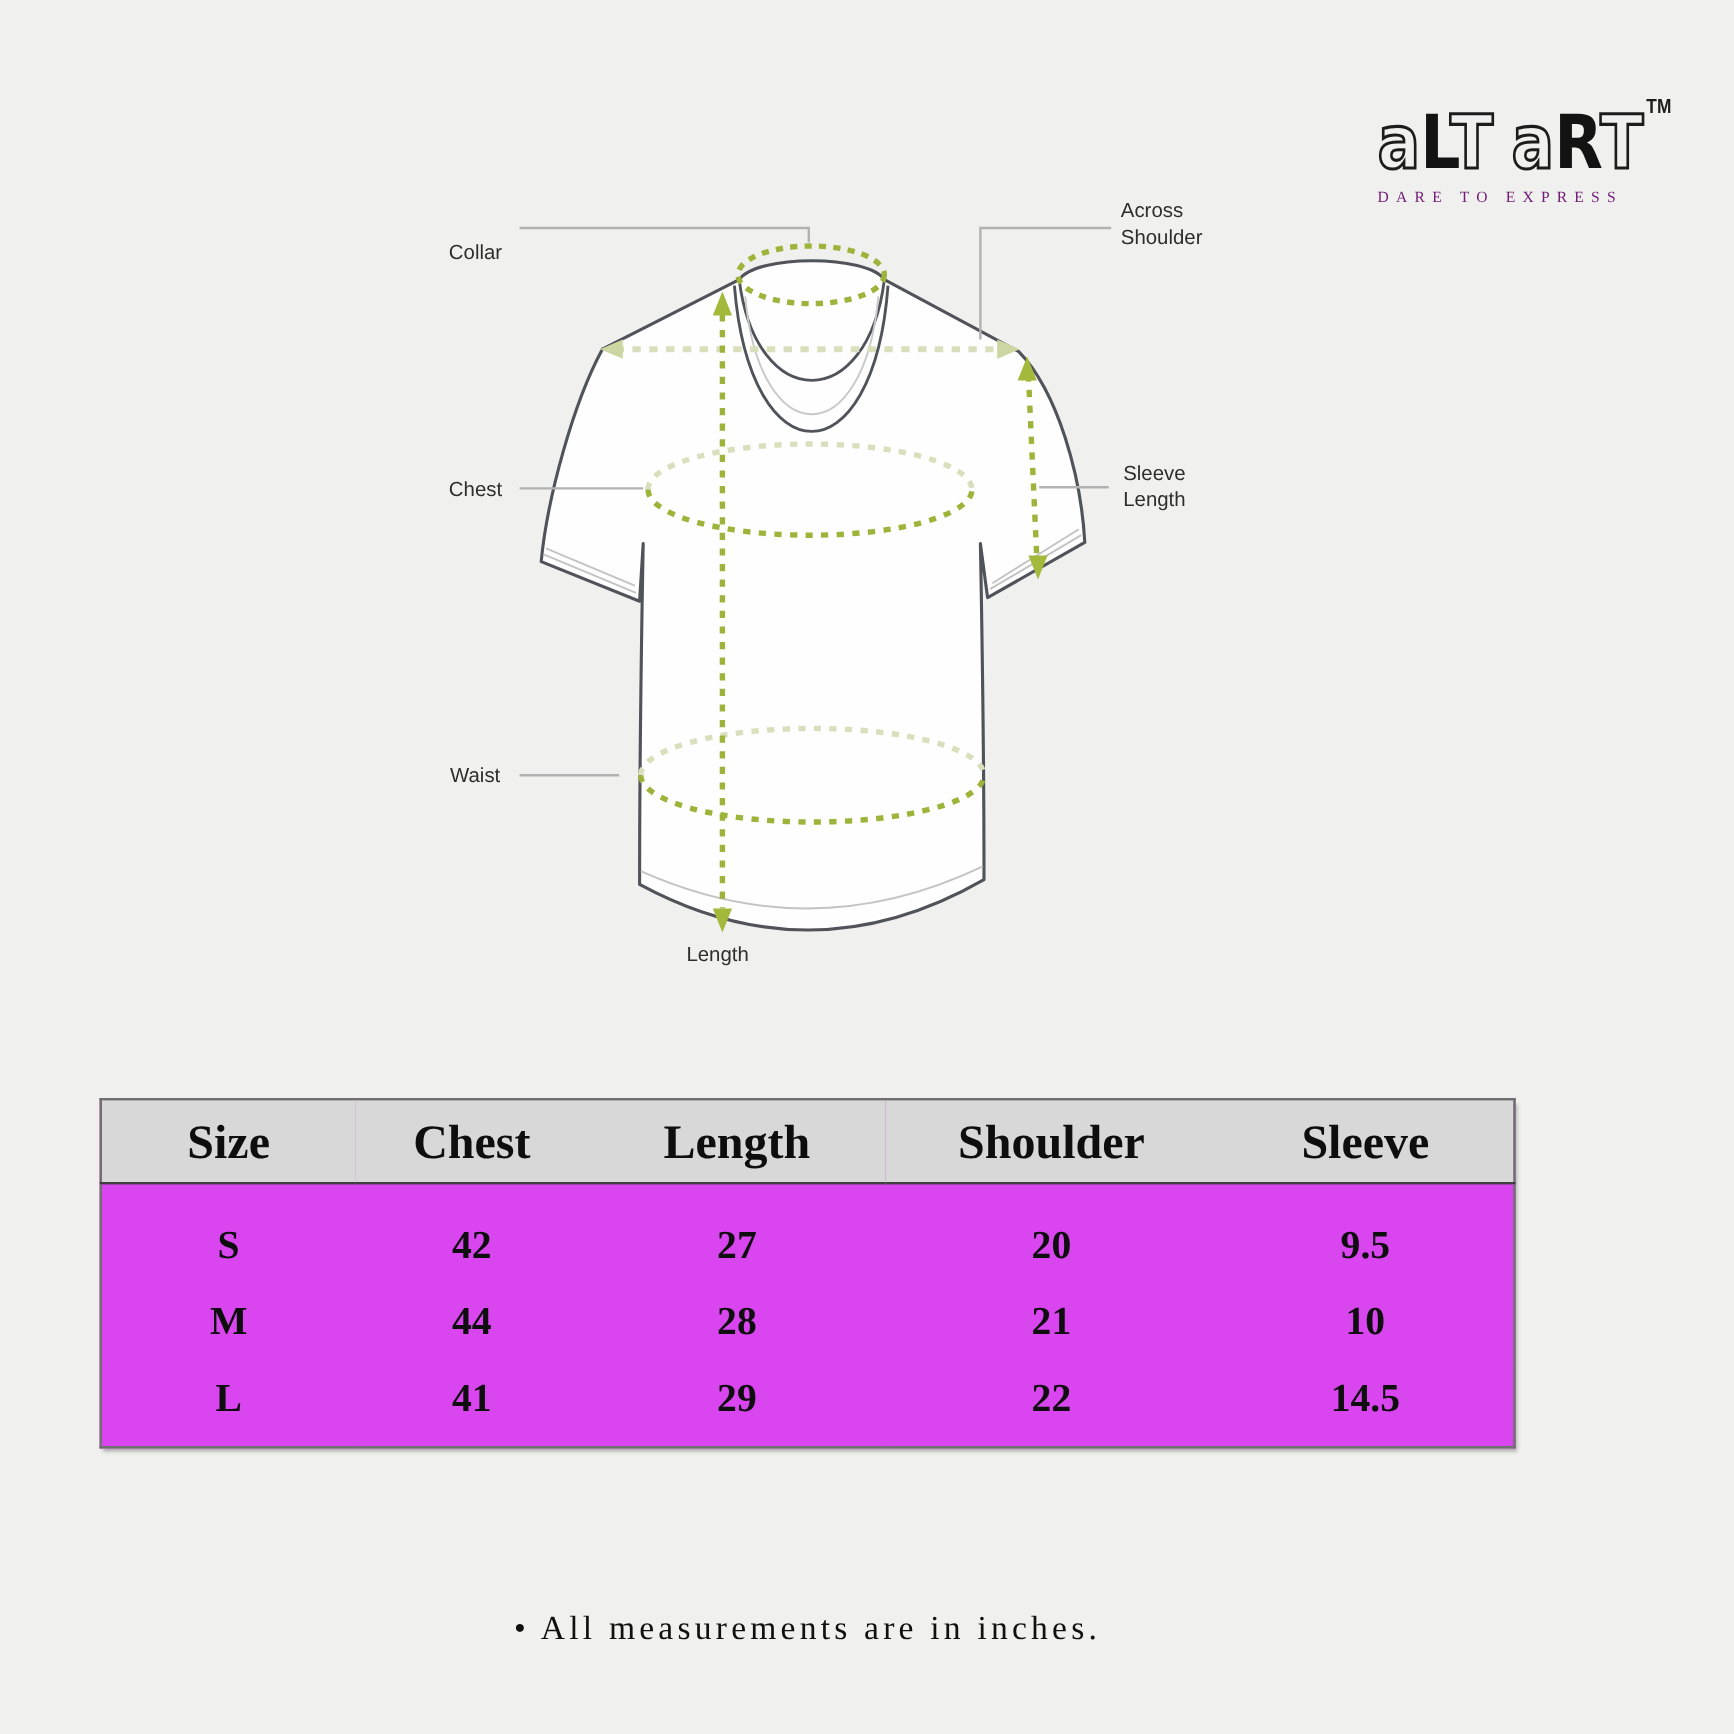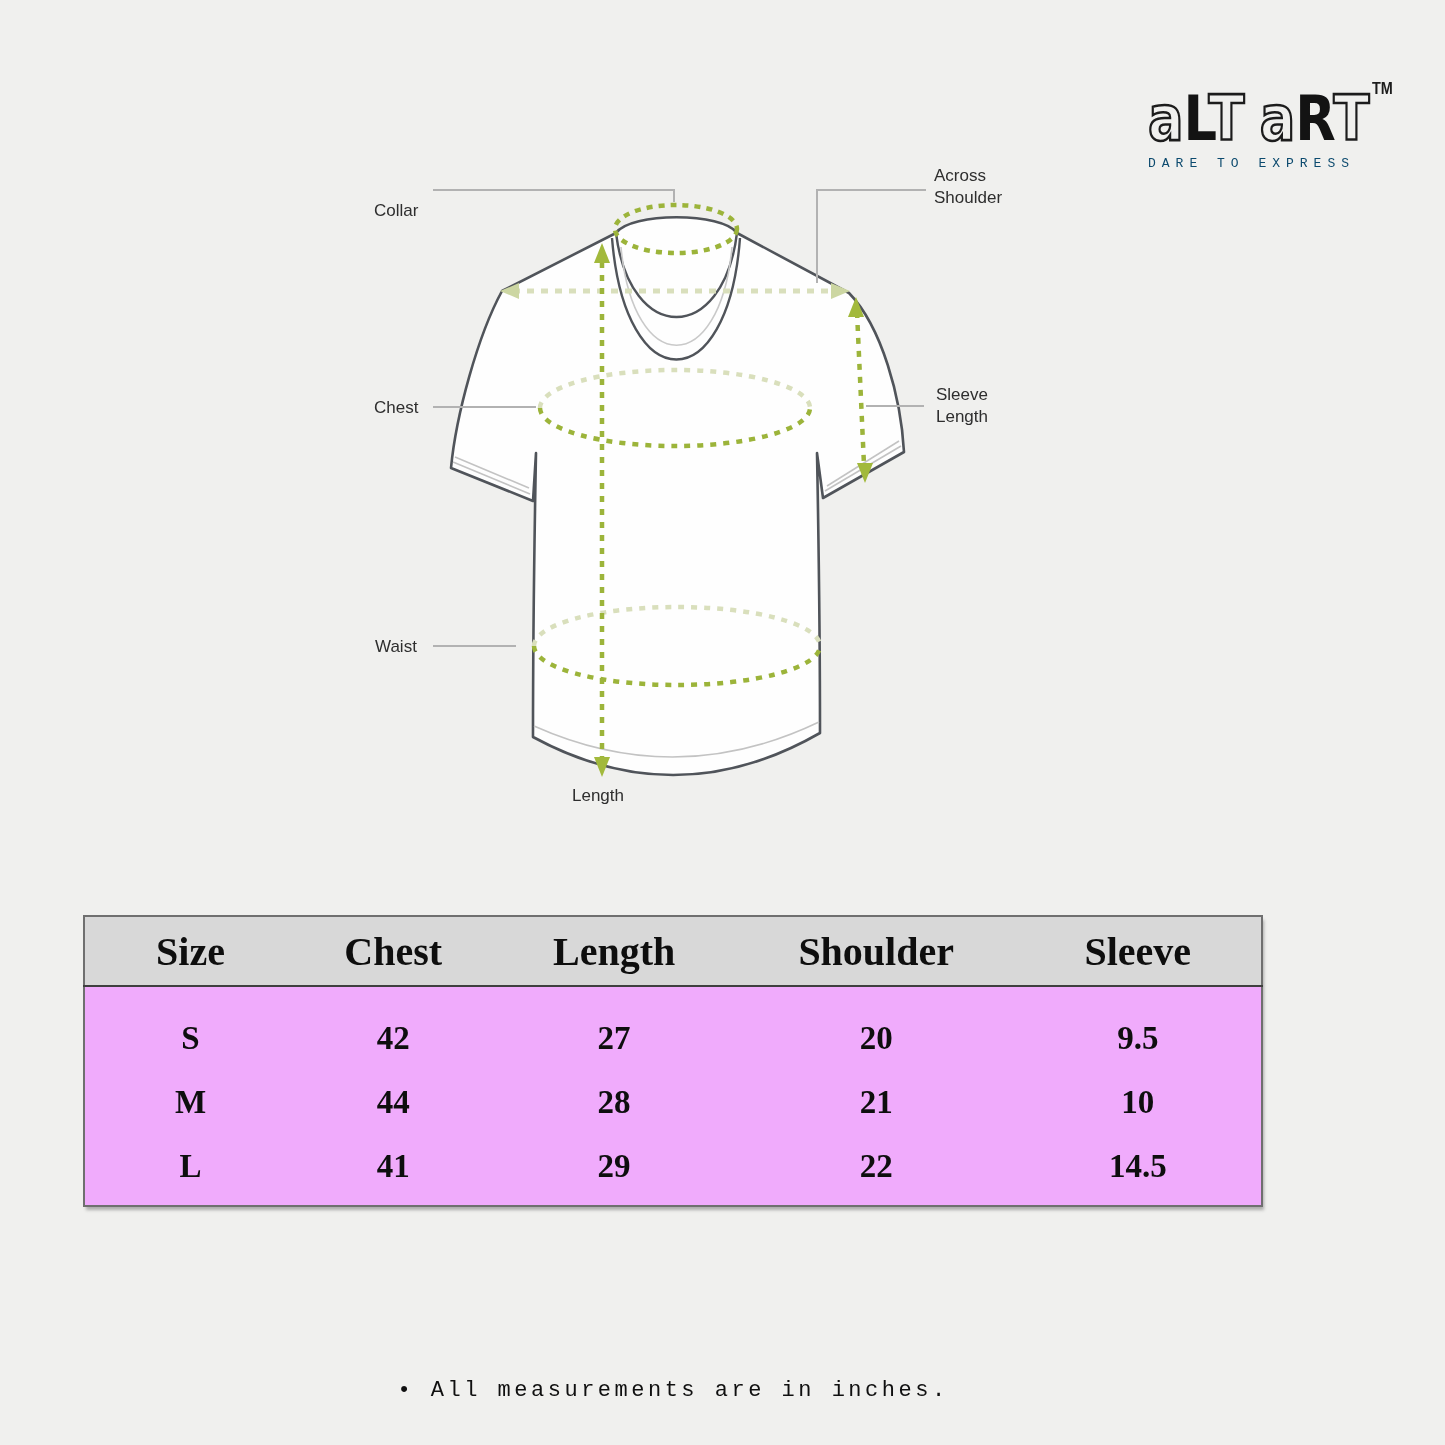--- a/index.html
+++ b/index.html
@@ -16,58 +16,58 @@
   }
   .letter-outline{color:rgba(0,0,0,0);-webkit-text-stroke:2.6px #1c1c1c;}
   .letter-solid{color:#131313;}
   .word-gap{margin-left:18px;}
   .brand-tm{
     font-size:17px;font-weight:bold;color:#1c1c1c;-webkit-text-stroke:0;
     vertical-align:top;position:relative;top:-6px;margin-left:3px;
     font-family:"Liberation Sans",sans-serif;
   }
   .brand-tagline{
-    margin-top:5px;font-size:13px;letter-spacing:6px;color:#0c4a6e;
-    white-space:nowrap;font-family:Liberation Mono, monospace;
+    margin-top:5px;font-size:13px;letter-spacing:6px;color:#701a75;
+    white-space:nowrap;font-family:Liberation Serif, serif;
   }
 
   
   .diagram-label{
     position:absolute;font-size:17px;color:#2e2e2e;line-height:1.32;
     white-space:pre-line;
   }
   .lbl-collar{left:374px;top:180px;margin-top:20px;}
   .lbl-across{left:934px;top:165px;}
   .lbl-chest{left:374px;top:397px;}
   .lbl-sleeve{left:936px;top:384px;}
   .lbl-waist{left:375px;top:636px;}
   .lbl-length{left:572px;top:785px;}
 
   .diagram-svg{position:absolute;left:330px;top:130px;width:740px;height:700px;}
 
   
   .size-table-wrap{position:absolute;left:83px;top:915px;width:1180px;}
   .size-table{
-    width:100%;border-collapse:collapse;table-layout:fixed;background:#f0abfc;
+    width:100%;border-collapse:collapse;table-layout:fixed;background:#d946ef;
     border:2px solid #6f6f6f;font-family:"Liberation Serif",serif;
     box-shadow:2px 4px 3px -1px rgba(90,90,90,0.45);
   }
   .size-table thead th{
     background:#d8d8d8;height:66px;font-size:40px;font-weight:bold;color:#0e0e0e;
     border-bottom:2px solid #3f3f3f;text-align:center;
   }
   .size-table tbody td{
     text-align:center;font-size:33px;font-weight:bold;height:62px;color:#0e0e0e;
   }
   .size-table tbody tr:first-child td{padding-top:20px;}
   .size-table tbody tr:last-child td{padding-bottom:8px;}
 
   .note{
-    position:absolute;left:83px;top:1378px;width:1180px;text-align:center;
-    font-family:Liberation Mono, monospace;font-size:22px;letter-spacing:3.5px;color:#101010;
+    position:absolute;left:83px;top:1342px;width:1180px;text-align:center;
+    font-family:Liberation Serif, serif;font-size:28px;letter-spacing:3.5px;color:#101010;
   }
 </style>
 </head>
 <body>
 
 <div class="page">
 
   <div class="brand">
     <div class="brand-words">
       <span class="letter-outline">a</span><span class="letter-solid">L</span><span class="letter-outline">T</span><span class="letter-outline word-gap">a</span><span class="letter-solid">R</span><span class="letter-outline">T</span><span class="brand-tm">TM</span>

